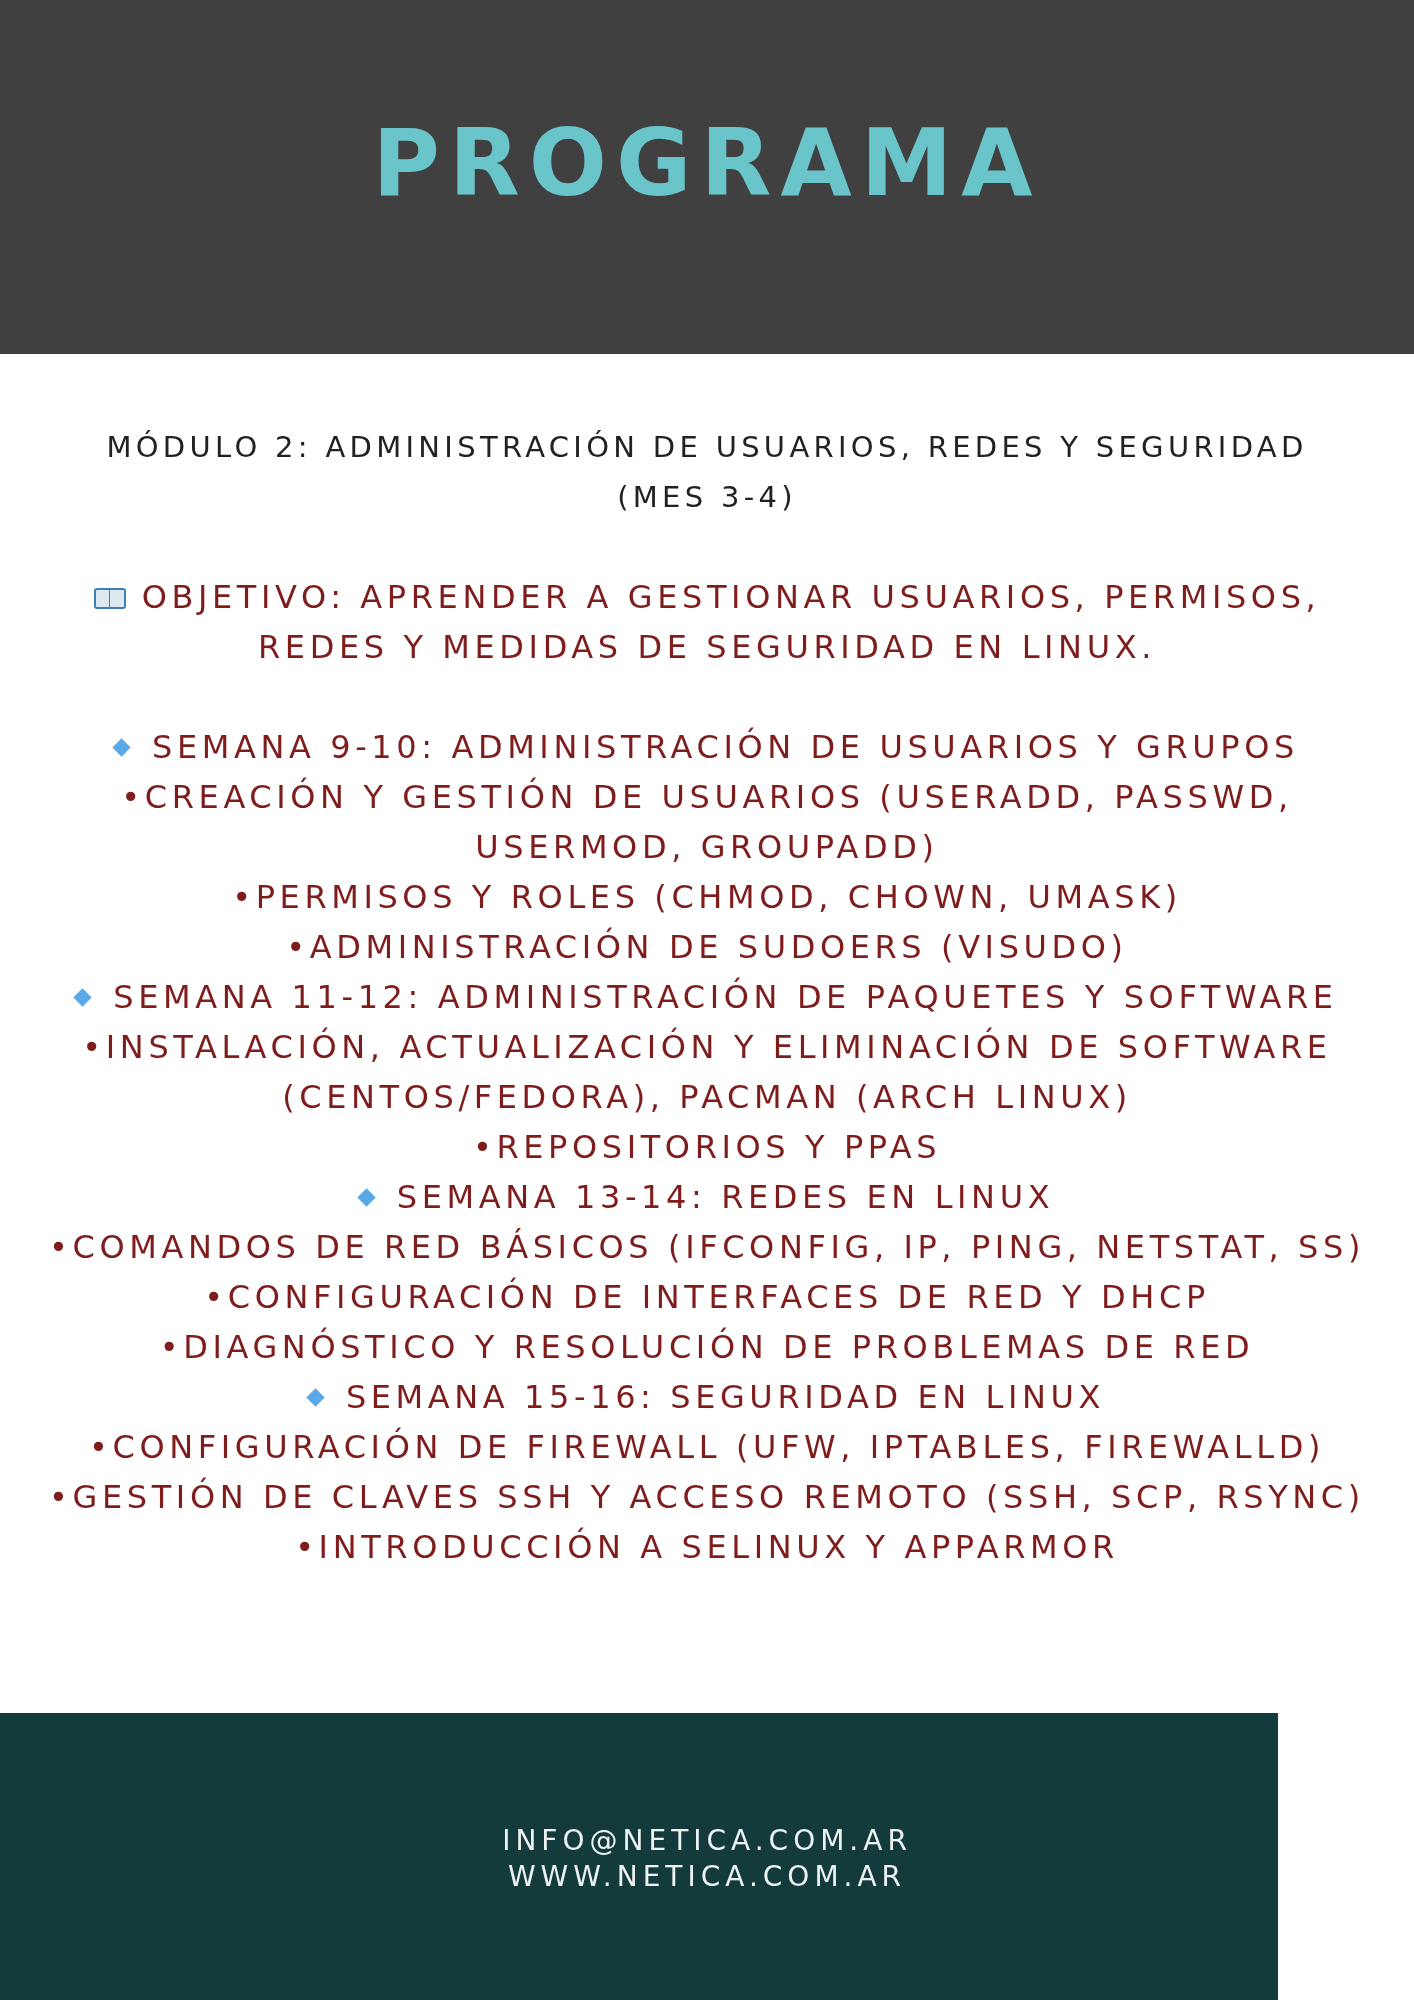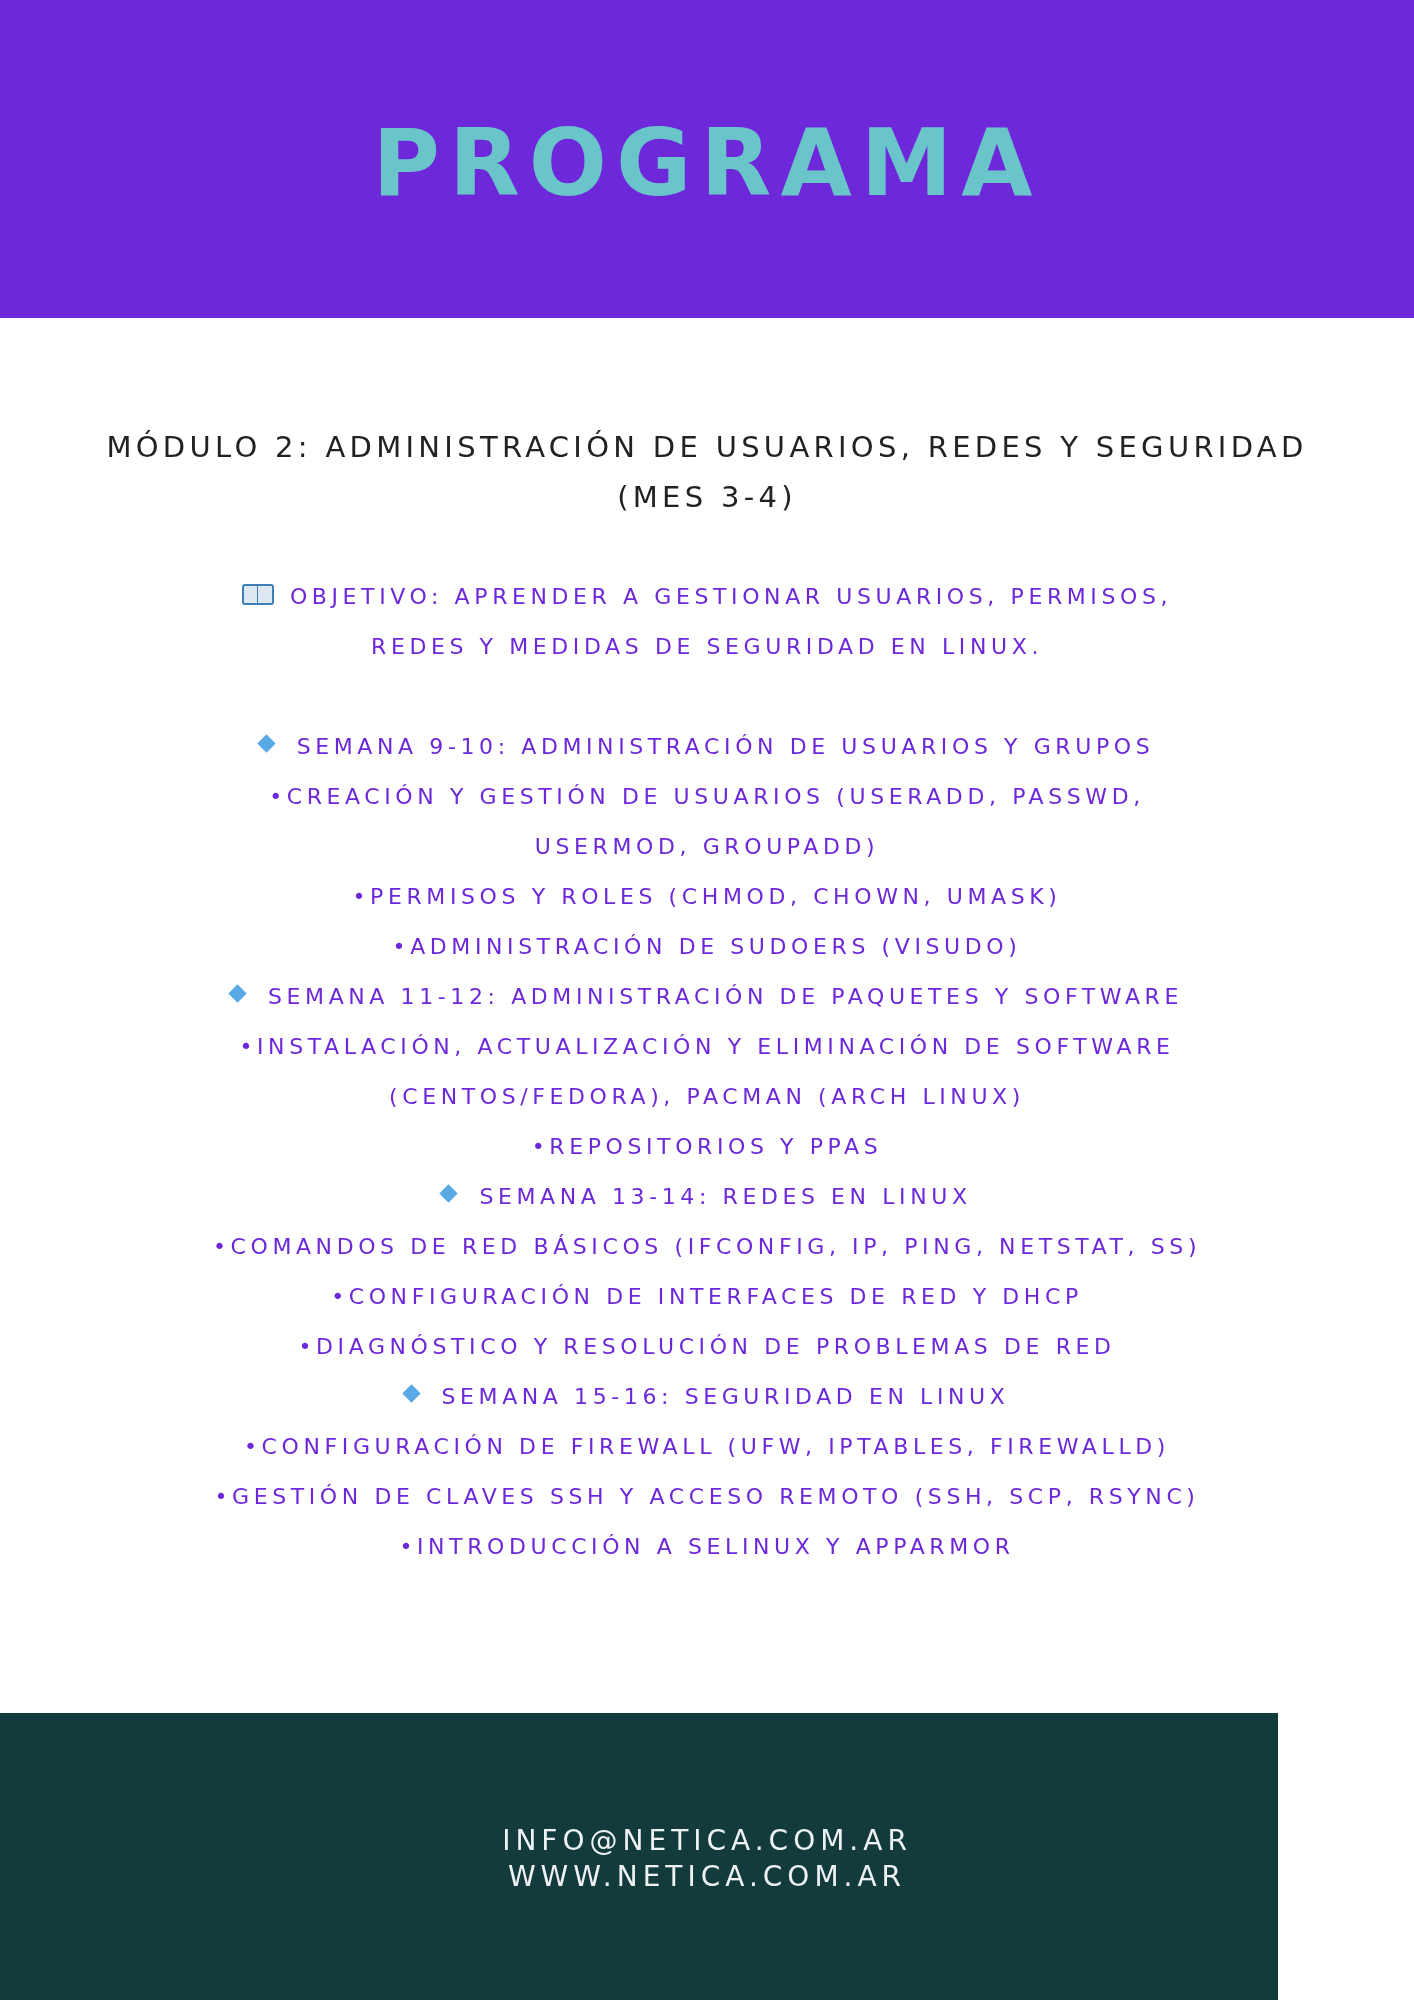--- a/index.html
+++ b/index.html
@@ -3,35 +3,35 @@
   <meta charset="utf-8">
   <style>
     html, body { margin: 0; padding: 0; }
     body {
       width: 1414px; height: 2000px; overflow: hidden;
       background: #ffffff;
       font-family: "DejaVu Sans", sans-serif;
       color: #111111;
     }
     .header {
-      position: absolute; left: 0; top: 0; width: 1414px; height: 318px;
-      background: #6d28d9;
+      position: absolute; left: 0; top: 0; width: 1414px; height: 354px;
+      background: #404040;
     }
     .title {
       position: absolute; left: 0; top: 118px; width: 1414px; text-align: center;
       color: #6ac5cb; font-family: "DejaVu Sans", sans-serif; font-weight: bold;
       font-size: 92px; letter-spacing: 9px; line-height: 1;
     }
     .content {
       position: absolute; left: 0; top: 422px; width: 1270px;
     }
     .line {
       width: 1414px; text-align: center; white-space: nowrap;
-      font-size: 22px; letter-spacing: 4.6px; line-height: 50px; height: 50px;
-      font-weight: normal; color: #6d28d9;
+      font-size: 32px; letter-spacing: 4.6px; line-height: 50px; height: 50px;
+      font-weight: normal; color: #7f1d1d;
       font-family: "DejaVu Sans", sans-serif;
     }
     .line.light { color: #222; letter-spacing: 4.3px; font-size: 29px; }
     .spacer { height: 50px; }
     .diamond {
       display: inline-block; width: 13px; height: 13px; background: #58a9e6;
       transform: rotate(45deg); margin-right: 24px; vertical-align: 4px;
     }
     .book {
       display: inline-block; width: 32px; height: 22px; margin-right: 16px;

